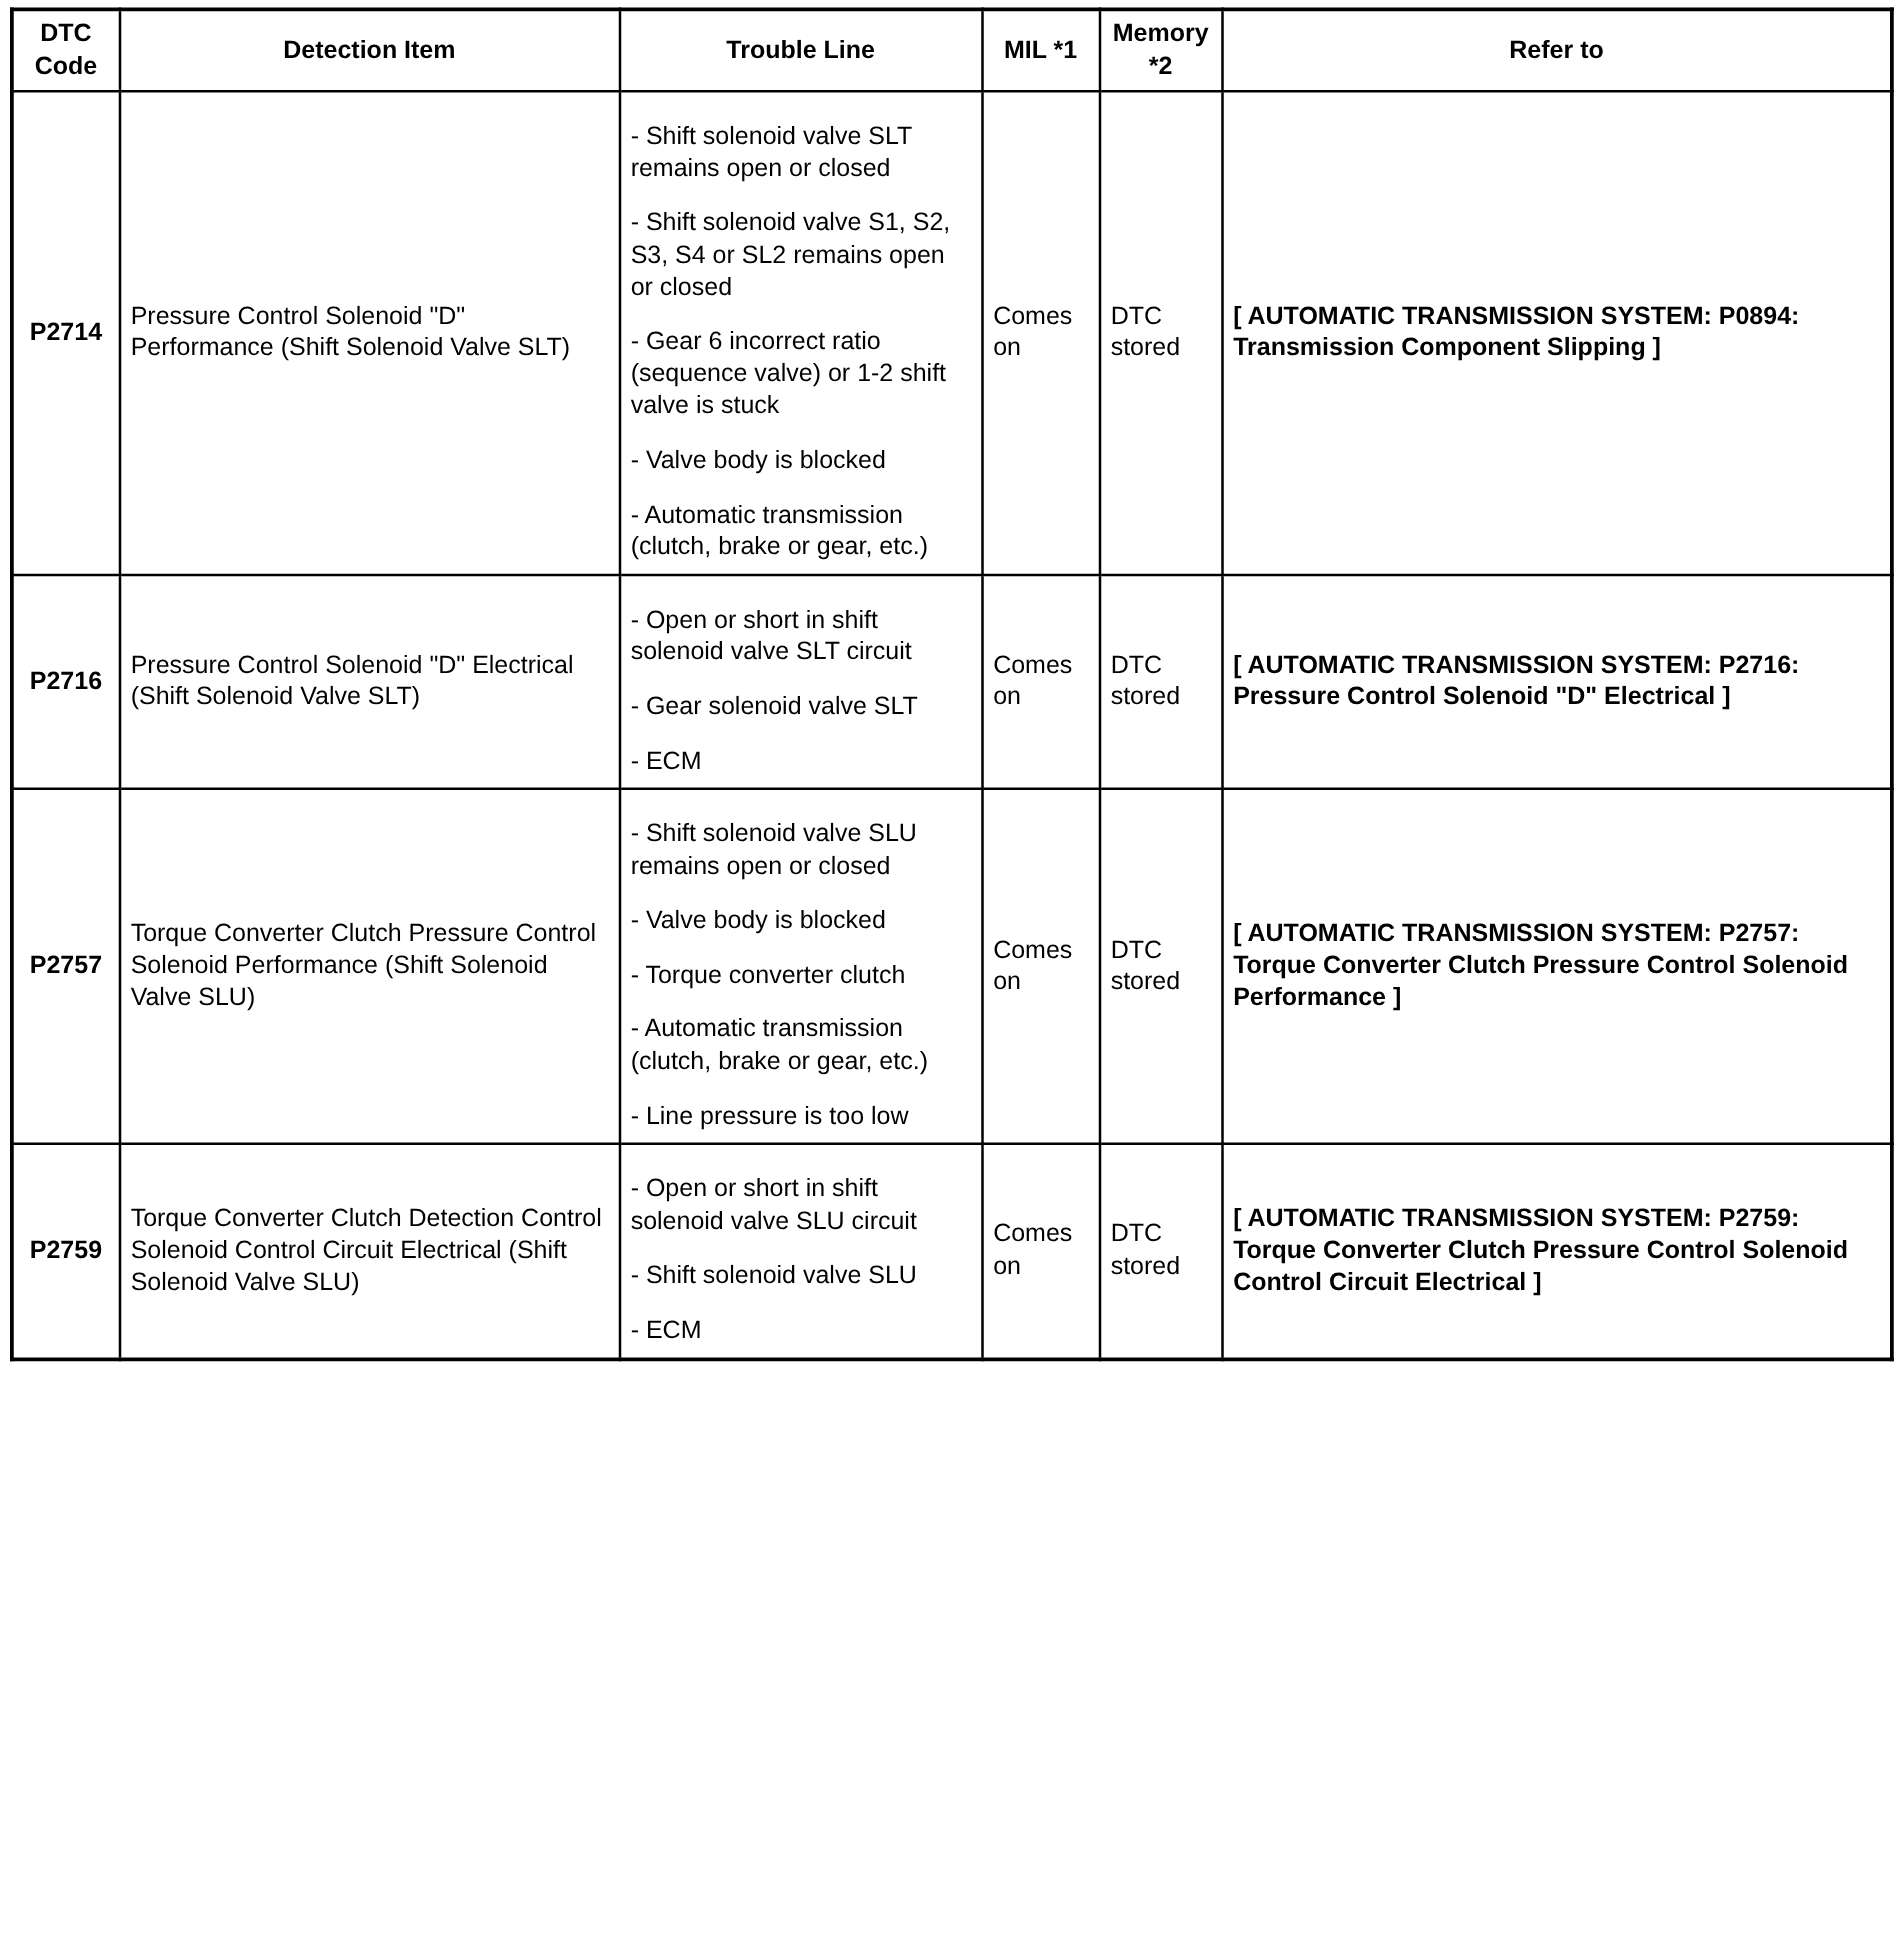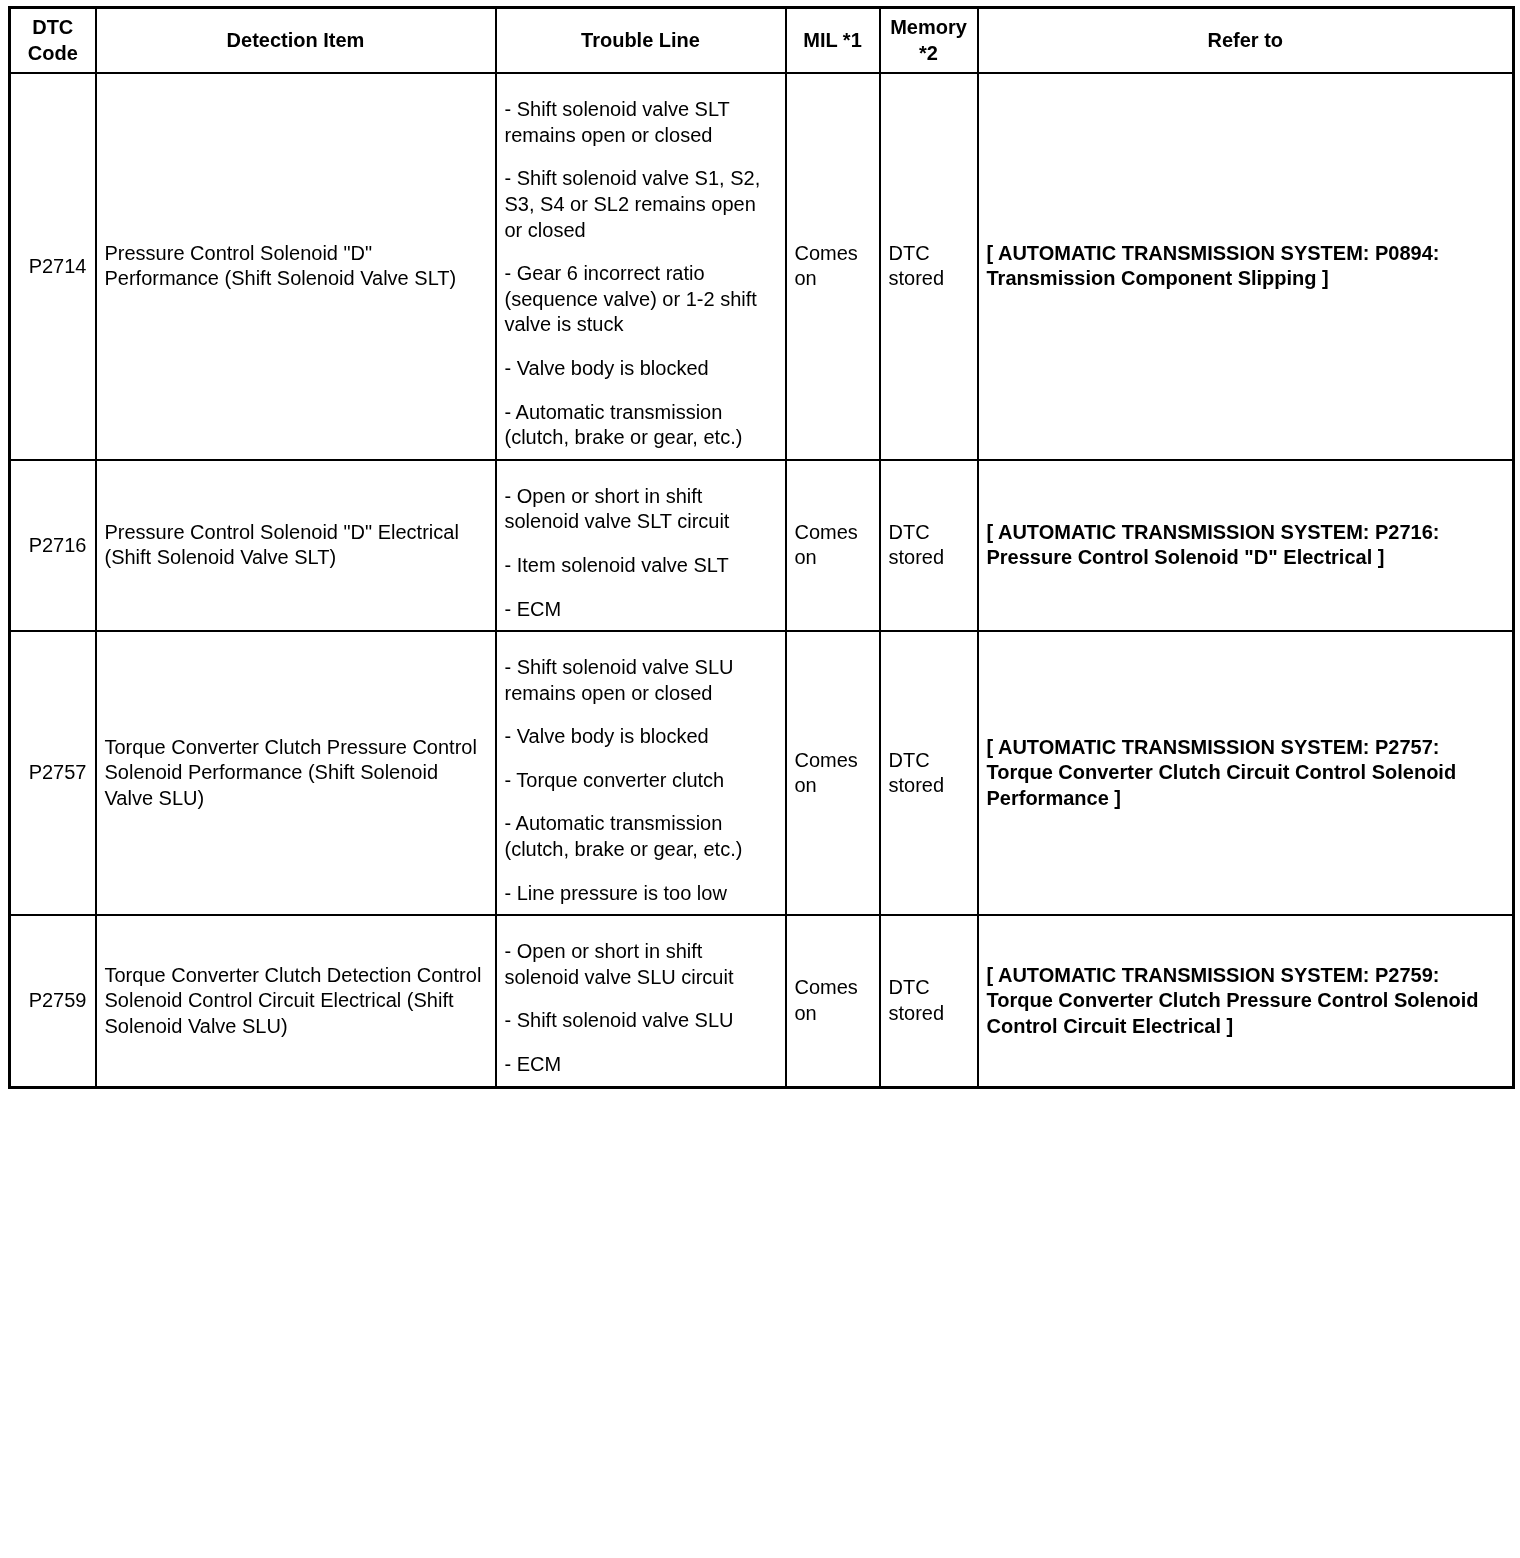--- a/index.html
+++ b/index.html
@@ -39,23 +39,24 @@
     line-height: 1.2;
   }
   col.c-dtc      { width: 86px; }
   col.c-det      { width: 400px; }
   col.c-trouble  { width: 290px; }
   col.c-mil      { width: 94px; }
   col.c-mem      { width: 98px; }
   col.c-refer    { width: 536px; }
 
   td.dtc-code {
-    text-align: right;
+    text-align: center;
     padding-left: 8px;
     font-size: 20px;
+    font-weight: bold;
   }
   td.detection {
     text-align: left;
   }
   td.trouble {
     vertical-align: top;
     padding-top: 10px;
   }
   td.trouble .item {
     margin: 17px 0 18px 0;
@@ -116,40 +117,40 @@
         </td>
         <td class="mil">Comes on</td>
         <td class="mem">DTC stored</td>
         <td class="refer">[ AUTOMATIC TRANSMISSION SYSTEM: P0894: Transmission Component Slipping ]</td>
       </tr>
       <tr>
         <td class="dtc-code">P2716</td>
         <td class="detection">Pressure Control Solenoid "D" Electrical (Shift Solenoid Valve SLT)</td>
         <td class="trouble">
           <p class="item">- Open or short in shift solenoid valve SLT circuit</p>
-          <p class="item">- Item solenoid valve SLT</p>
+          <p class="item">- Gear solenoid valve SLT</p>
           <p class="item">- ECM</p>
         </td>
         <td class="mil">Comes on</td>
         <td class="mem">DTC stored</td>
         <td class="refer">[ AUTOMATIC TRANSMISSION SYSTEM: P2716: Pressure Control Solenoid "D" Electrical ]</td>
       </tr>
       <tr>
         <td class="dtc-code">P2757</td>
         <td class="detection">Torque Converter Clutch Pressure Control Solenoid Performance (Shift Solenoid Valve SLU)</td>
         <td class="trouble">
           <p class="item">- Shift solenoid valve SLU remains open or closed</p>
           <p class="item">- Valve body is blocked</p>
           <p class="item">- Torque converter clutch</p>
           <p class="item">- Automatic transmission (clutch, brake or gear, etc.)</p>
           <p class="item">- Line pressure is too low</p>
         </td>
         <td class="mil">Comes on</td>
         <td class="mem">DTC stored</td>
-        <td class="refer">[ AUTOMATIC TRANSMISSION SYSTEM: P2757: Torque Converter Clutch Circuit Control Solenoid Performance ]</td>
+        <td class="refer">[ AUTOMATIC TRANSMISSION SYSTEM: P2757: Torque Converter Clutch Pressure Control Solenoid Performance ]</td>
       </tr>
       <tr>
         <td class="dtc-code">P2759</td>
         <td class="detection">Torque Converter Clutch Detection Control Solenoid Control Circuit Electrical (Shift Solenoid Valve SLU)</td>
         <td class="trouble">
           <p class="item">- Open or short in shift solenoid valve SLU circuit</p>
           <p class="item">- Shift solenoid valve SLU</p>
           <p class="item">- ECM</p>
         </td>
         <td class="mil">Comes on</td>

